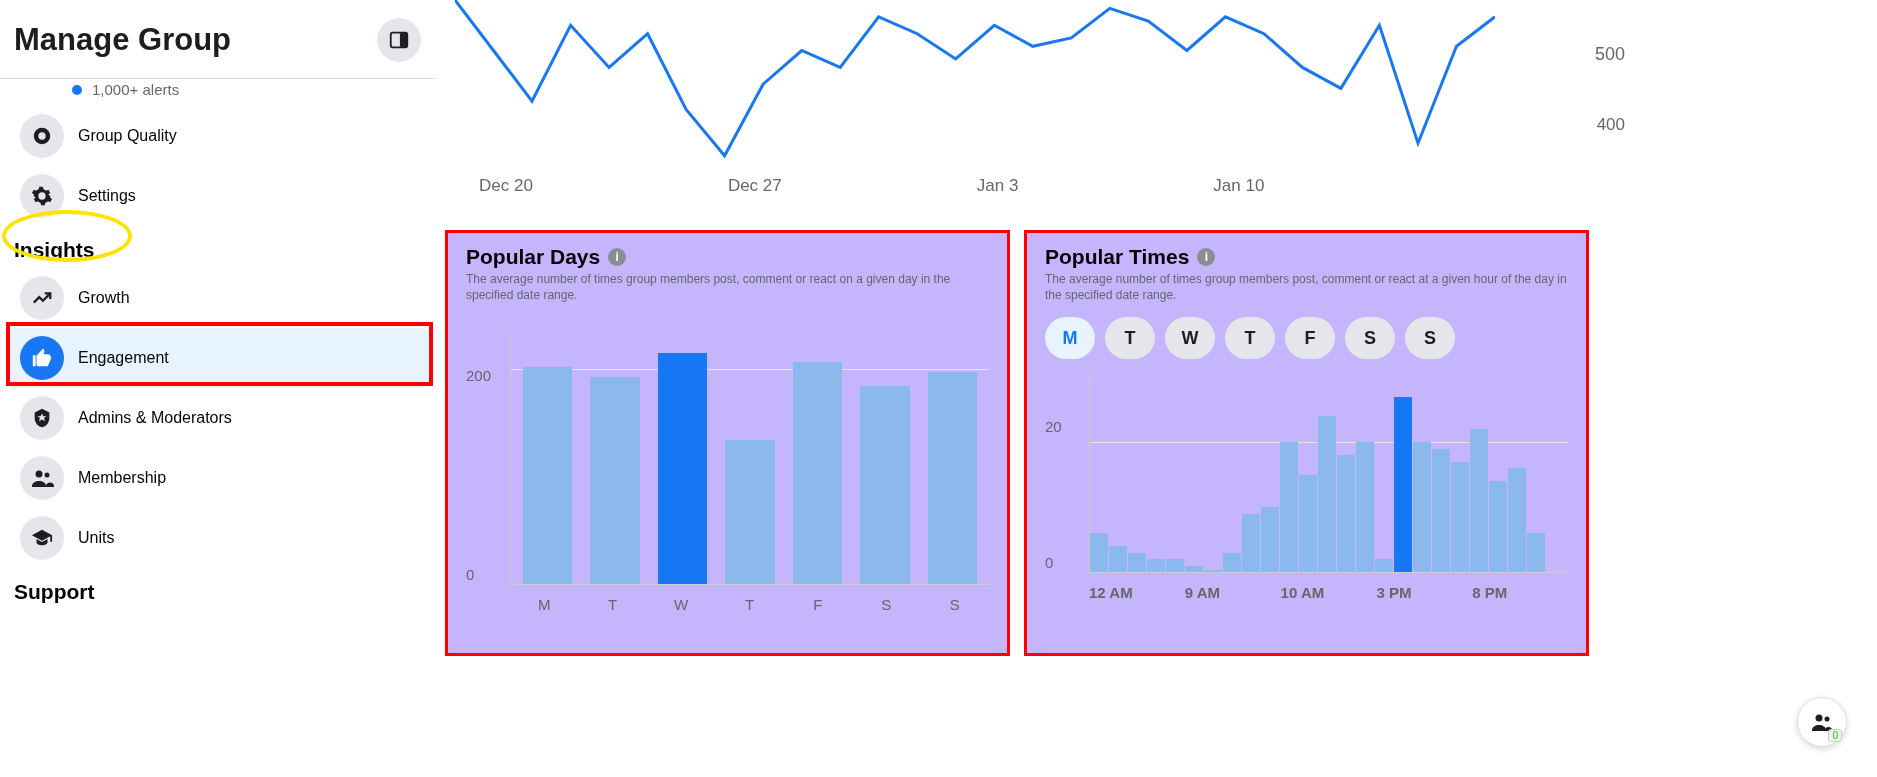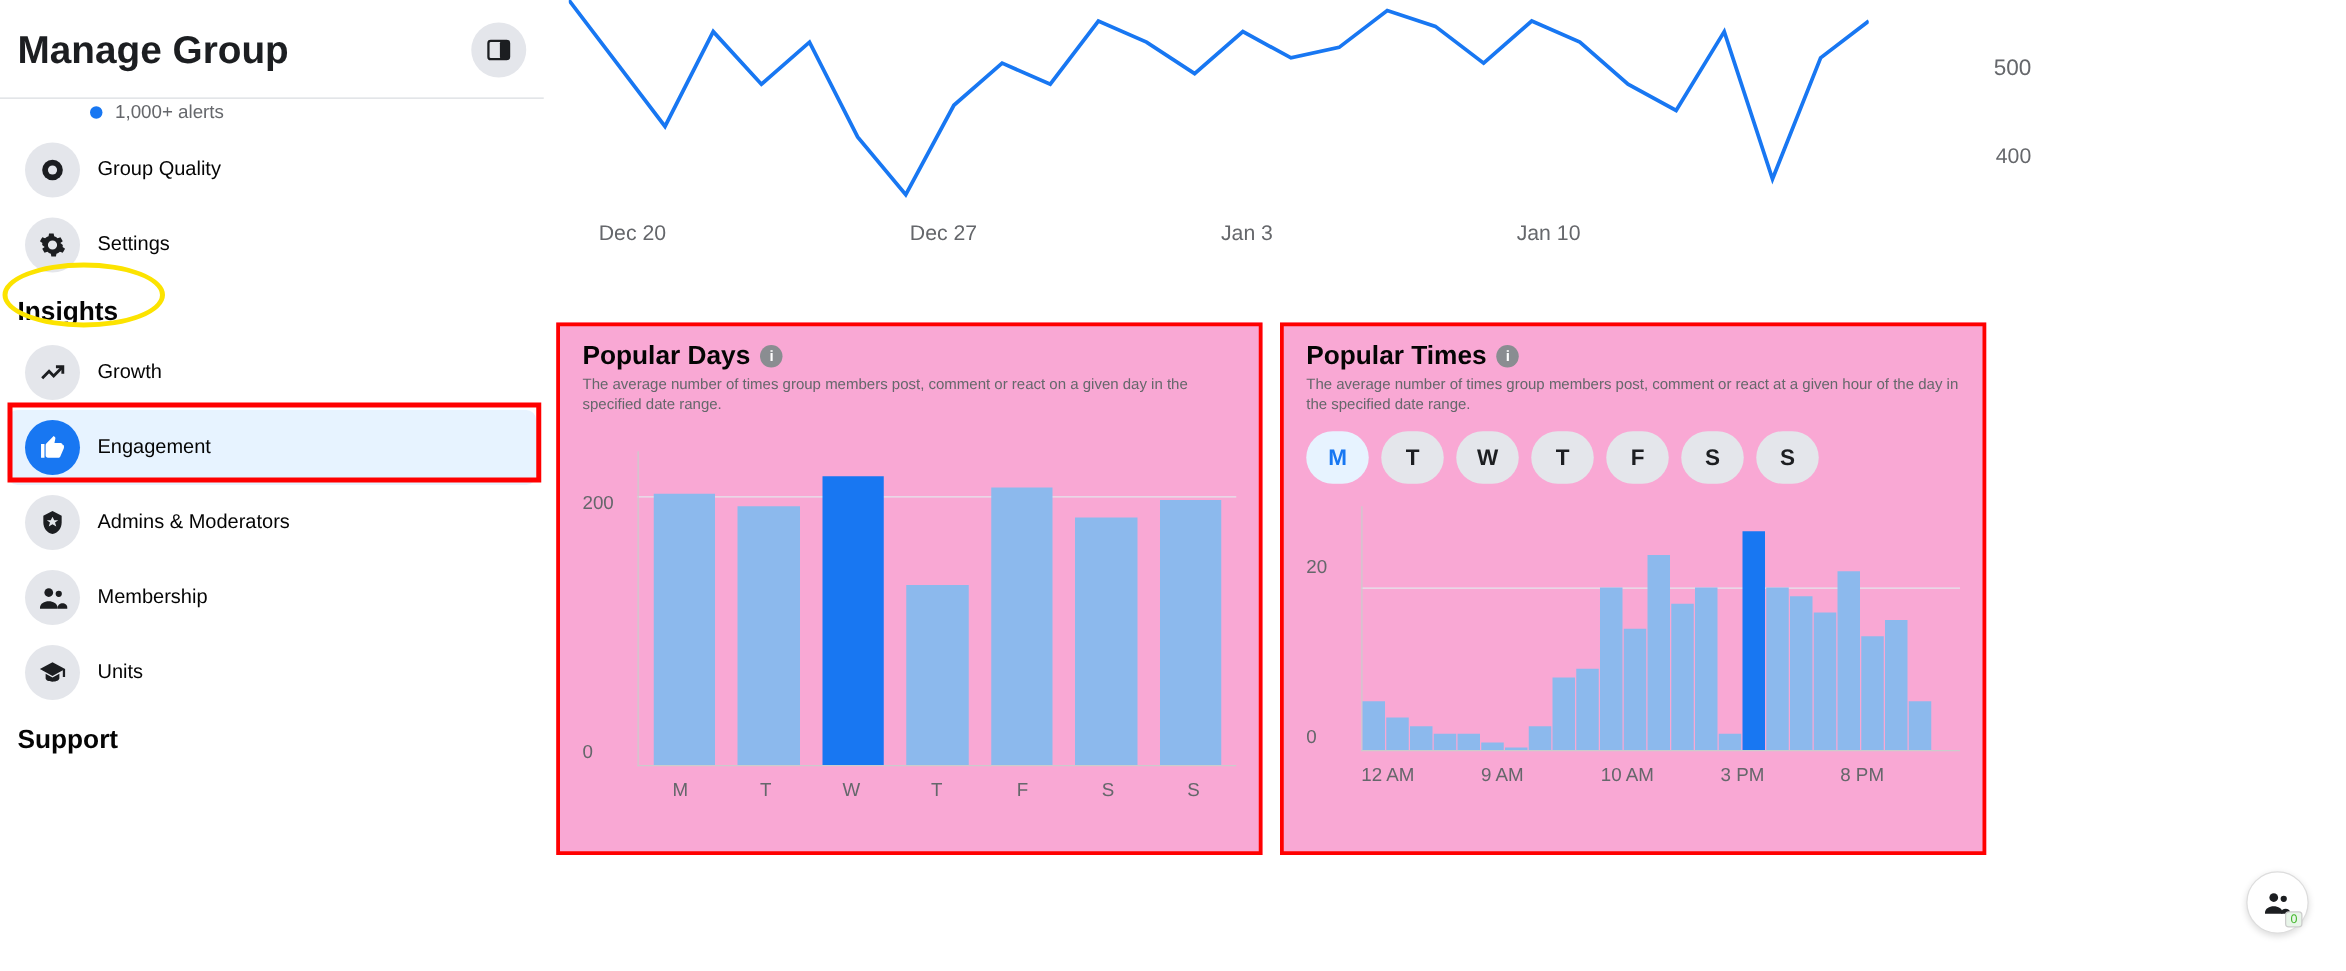--- a/index.html
+++ b/index.html
@@ -24,40 +24,40 @@
 .yellow-circle { position:absolute; left:2px; top:210px; width:130px; height:52px; border:4px solid #fce300; border-radius: 50%; z-index: 5; pointer-events:none; }
 .red-box-sidebar { position:absolute; left:6px; top:322px; width:427px; height:64px; border:4px solid #f00; z-index:5; pointer-events:none; }
 
 .main { margin-left: 445px; height: 777px; position: relative; }
 
 .line-chart-area { width: 1100px; height: 210px; position:relative; margin-left: 10px; }
 .line-svg { width: 1040px; height: 160px; }
 .xaxis-dates { display:flex; gap: 195px; font-size:17px; color:#65676b; padding-left: 24px; margin-top: 12px; }
 
 .cards-row { display:flex; gap: 14px; margin-top: 20px; padding: 0 0 0 0; }
-.card { border: 3px solid #f00; background:#f9a8d4; padding: 12px 18px 8px 18px; width: 565px; height: 426px; position:relative;margin-top:28px; }
+.card { border: 3px solid #f00; background:#c4b5fd; padding: 12px 18px 8px 18px; width: 565px; height: 426px; position:relative; }
 .card-header { display:flex; align-items:center; gap:8px; margin-bottom: 2px; }
 .card-title { font-size: 21px; font-weight: 700; color:#050505; }
 .info-icon { width:18px; height:18px; border-radius:50%; background:#8a8d91; color:#fff; display:flex; align-items:center; justify-content:center; font-size:12px; font-weight:bold; }
 .info-icon::before { content: "i"; }
 .card-desc { font-size: 12px; color:#65676b; margin-bottom: 14px; line-height:1.35; }
 
 .day-tabs { display:flex; gap:10px; margin-bottom: 18px; }
 .day-tab { width:50px; height:42px; border-radius:22px; background:#e4e6eb; display:flex; align-items:center; justify-content:center; font-size:18px; font-weight:600; color:#1c1e21; cursor:pointer; }
 .day-tab.active { background:#e7f3ff; color:#1877f2; }
 
 .bar-chart { position:relative; height: 225px; width: 100%; }
 .bar-plot { position:absolute; left: 44px; right:0; bottom: 28px; top: 0; border-left:1px solid #ccc; border-bottom:1px solid #ccc; display:flex; align-items:flex-end; gap: 8px; }
 .bar-plot .bar { flex: 1; background:#8cb9ed; }
 .bar.highlight { background:#1877f2; }
 .gridline { position:absolute; left:44px; right:0; height:1px; background:#e4e6eb; }
 .ytick { position:absolute; left:0; font-size:15px; color:#65676b; transform: translateY(-50%); }
 .xticks { position:absolute; left:44px; right:0; bottom:0; display:flex; }
 .xtick { flex:1; text-align:center; font-size:15px; color:#65676b; }
-.card-times .xticks { display:flex; }
+.card-times .xticks { display:flex;font-weight:bold; }
 .card-times .xtick-wide { flex:5; text-align:left; font-size:15px; color:#65676b; }
 
 .fab { position: fixed; right: 30px; bottom: 30px; width: 50px; height: 50px; border-radius:50%; background:#fff; border:1px solid #ddd; box-shadow: 0 2px 6px rgba(0,0,0,.15); display:flex; align-items:center; justify-content:center; }
 .fab-badge { position:absolute; right:4px; bottom:4px; background:#e8f5e9; color:#42b72a; border:1px solid #ccc; font-size:10px; padding:0 3px; border-radius:3px; }
 
 .times-plot { position:absolute; left: 44px; right:0; bottom: 28px; top: 0; border-left:1px solid #ccc; border-bottom:1px solid #ccc; display:flex; align-items:flex-end; gap: 1px; }
 .times-plot .bar { width: 18px; flex: none; background:#8cb9ed; }
 .times-plot .bar.highlight { background:#1877f2; }
 </style>
 </head>

